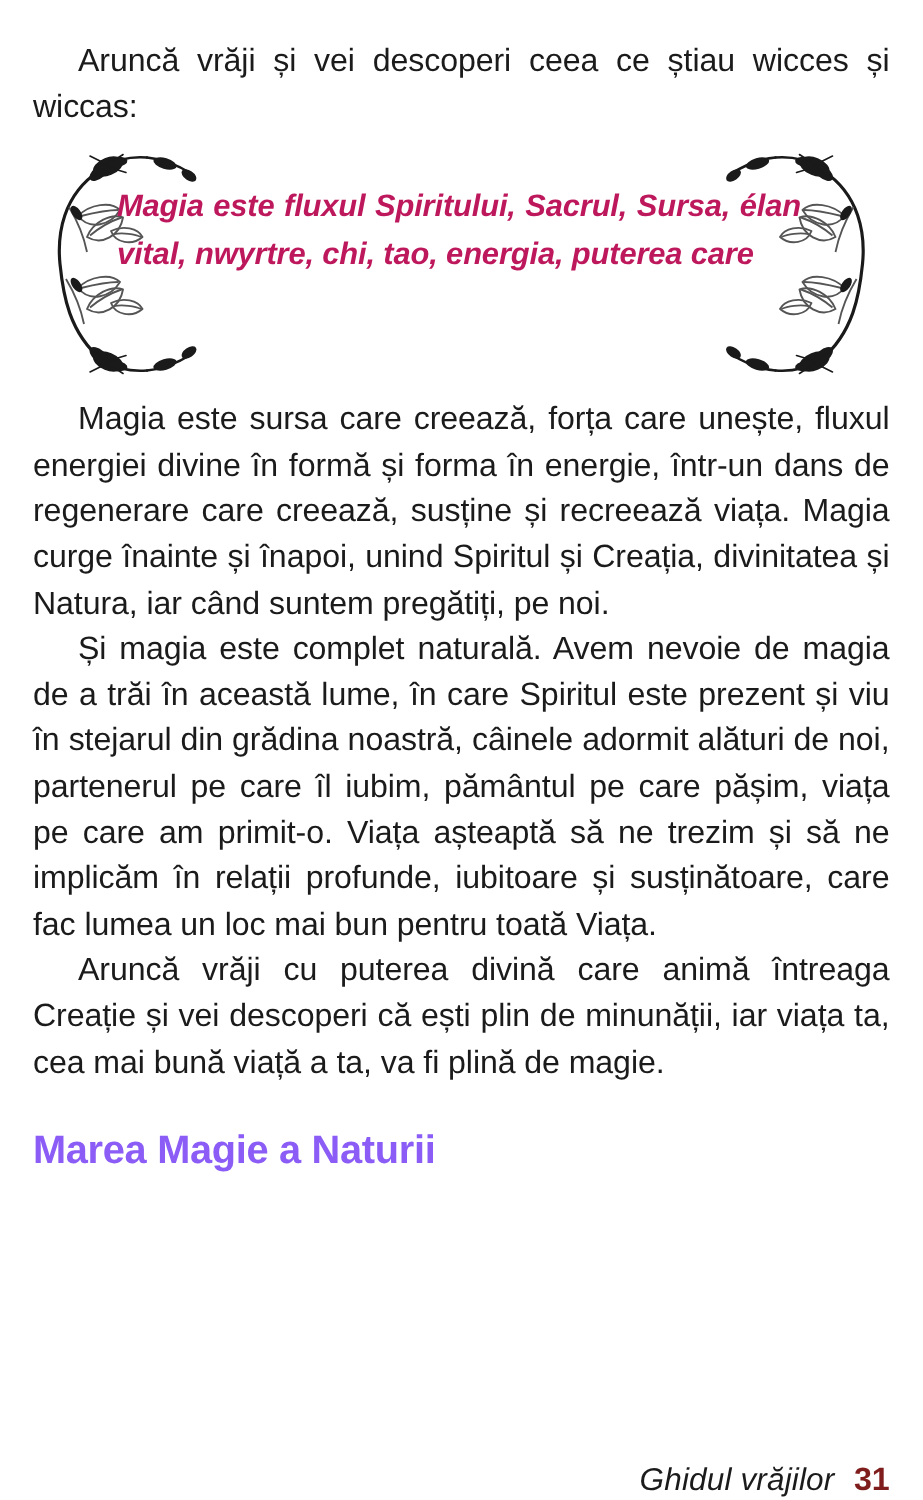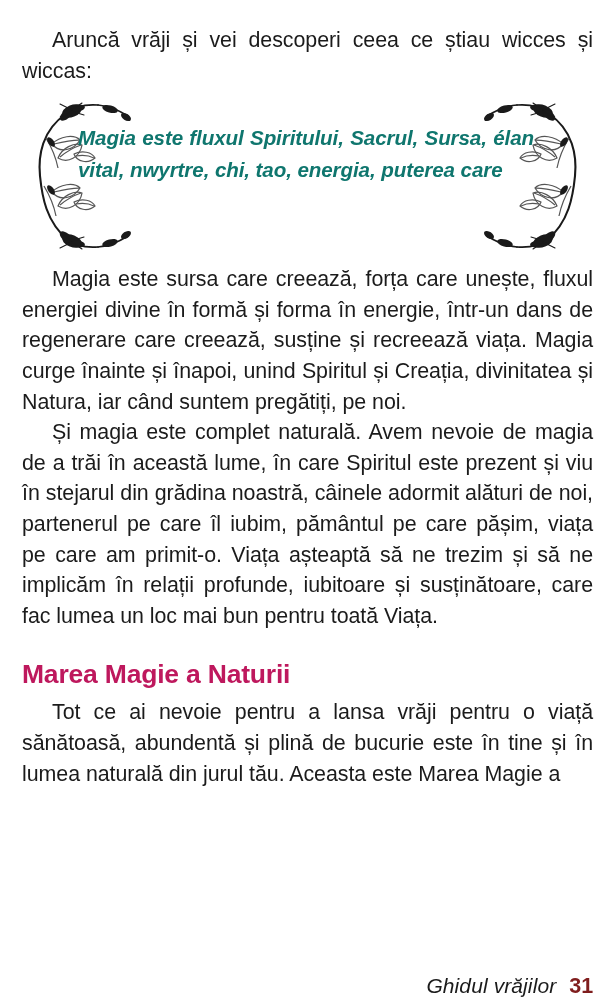--- a/index.html
+++ b/index.html
@@ -68,34 +68,34 @@
     position: absolute;
     left: 56px;
     top: 22px;
     width: 456px;
     font-size: 20.6px;
     line-height: 32px;
     font-weight: bold;
     font-style: italic;
     text-align: justify;
     text-justify: inter-word;
-    color: #0f766e;
+    color: #be185d;
     letter-spacing: -0.1px;
   }
   .quote-text .last-line {
     display: block;
   }
 
   
   h2.section-heading {
     margin: 26px 0 6px 0;
     font-size: 26.5px;
     line-height: 34px;
     font-weight: bold;
-    color: #be185d;
+    color: #8b5cf6;
     letter-spacing: -0.2px;
     text-indent: 0;
     text-align: left;
   }
 
   
   .footer {
     position: absolute;
     left: 22px;
     top: 957px;
@@ -281,22 +281,22 @@
         <span>Magia este fluxul Spiritului, Sacrul, Sursa, élan</span>
         <span>vital, nwyrtre, chi, tao, energia, puterea care</span>
       </div>
     </div>
 
     <p class="body-par">Magia este sursa care creează, forța care unește, fluxul energiei divine în formă și forma în energie, într-un dans de regenerare care creează, susține și recreează viața. Magia curge înainte și înapoi, unind Spiritul și Creația, divinitatea și Natura, iar când suntem pregătiți, pe noi.</p>
 
     <p class="body-par"><span>Și magia este complet naturală. Avem nevoie de magia de a trăi în </span><span class="em-italic">această</span><span> lume, în care Spiritul este prezent și viu în stejarul din grădina noastră, câinele adormit alături de noi, partenerul pe care îl iubim, pământul pe care pășim, viața pe care am primit-o. Viața așteaptă să ne trezim și să ne implicăm în relații profunde, iubitoare și susținătoare, care fac lumea un loc mai bun pentru toată Viața.</span></p>
 
 
+    <p class="body-par"><span>Aruncă vrăji cu puterea divină care animă întreaga Creație și vei descoperi că ești plin de minunății, iar viața ta, cea mai </span><span class="em-italic">bună</span><span> viață a ta, va fi plină de magie.</span></p>
 
     <h2 class="section-heading">Marea Magie a Naturii</h2>
 
-    <p class="body-par">Tot ce ai nevoie pentru a lansa vrăji pentru o viață sănătoasă, abundentă și plină de bucurie este în tine și în lumea naturală din jurul tău. Aceasta este Marea Magie a</p>
   </div>
 
   <div class="footer">
     <span class="running-head">Ghidul vrăjilor</span><span class="page-number">31</span>
   </div>
 </div>
 
 </body></html>

